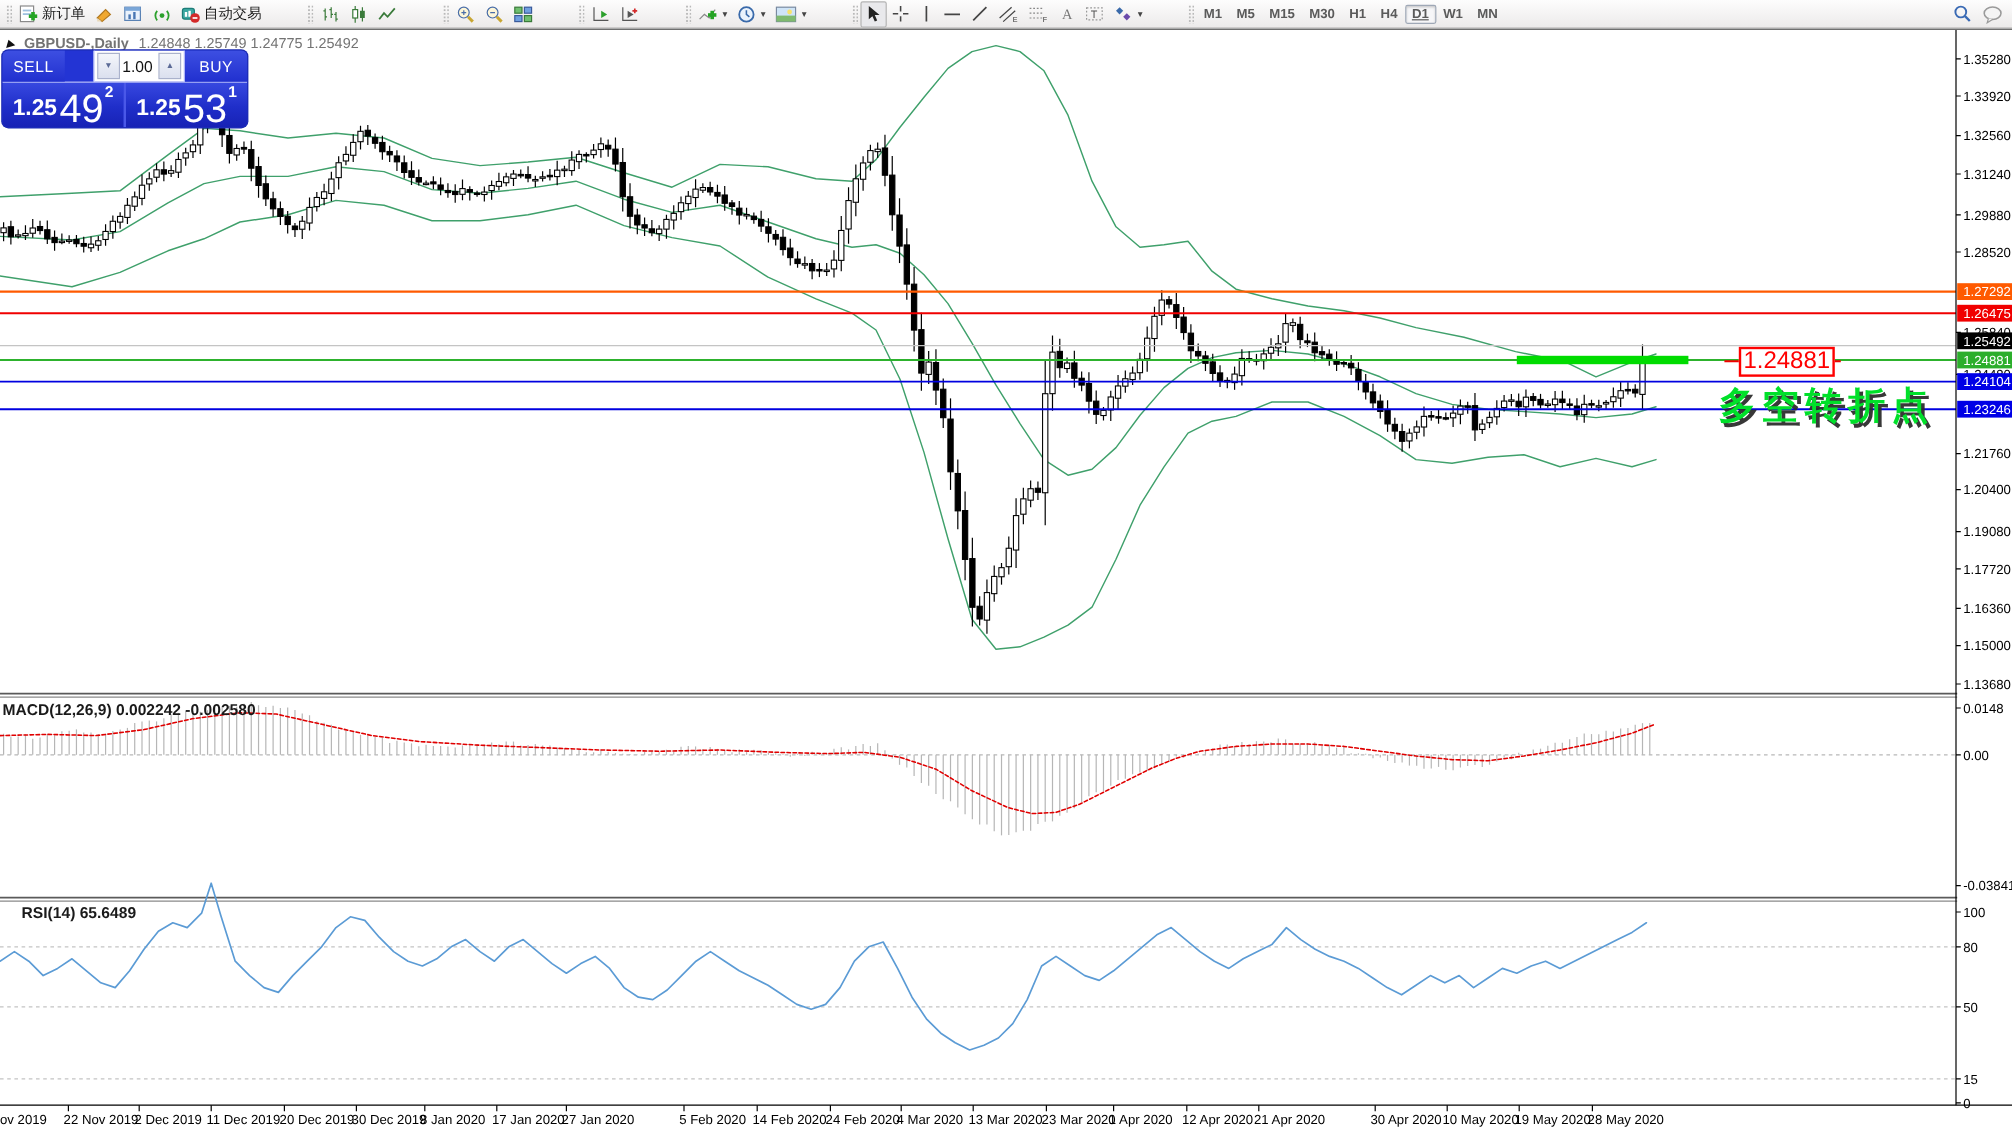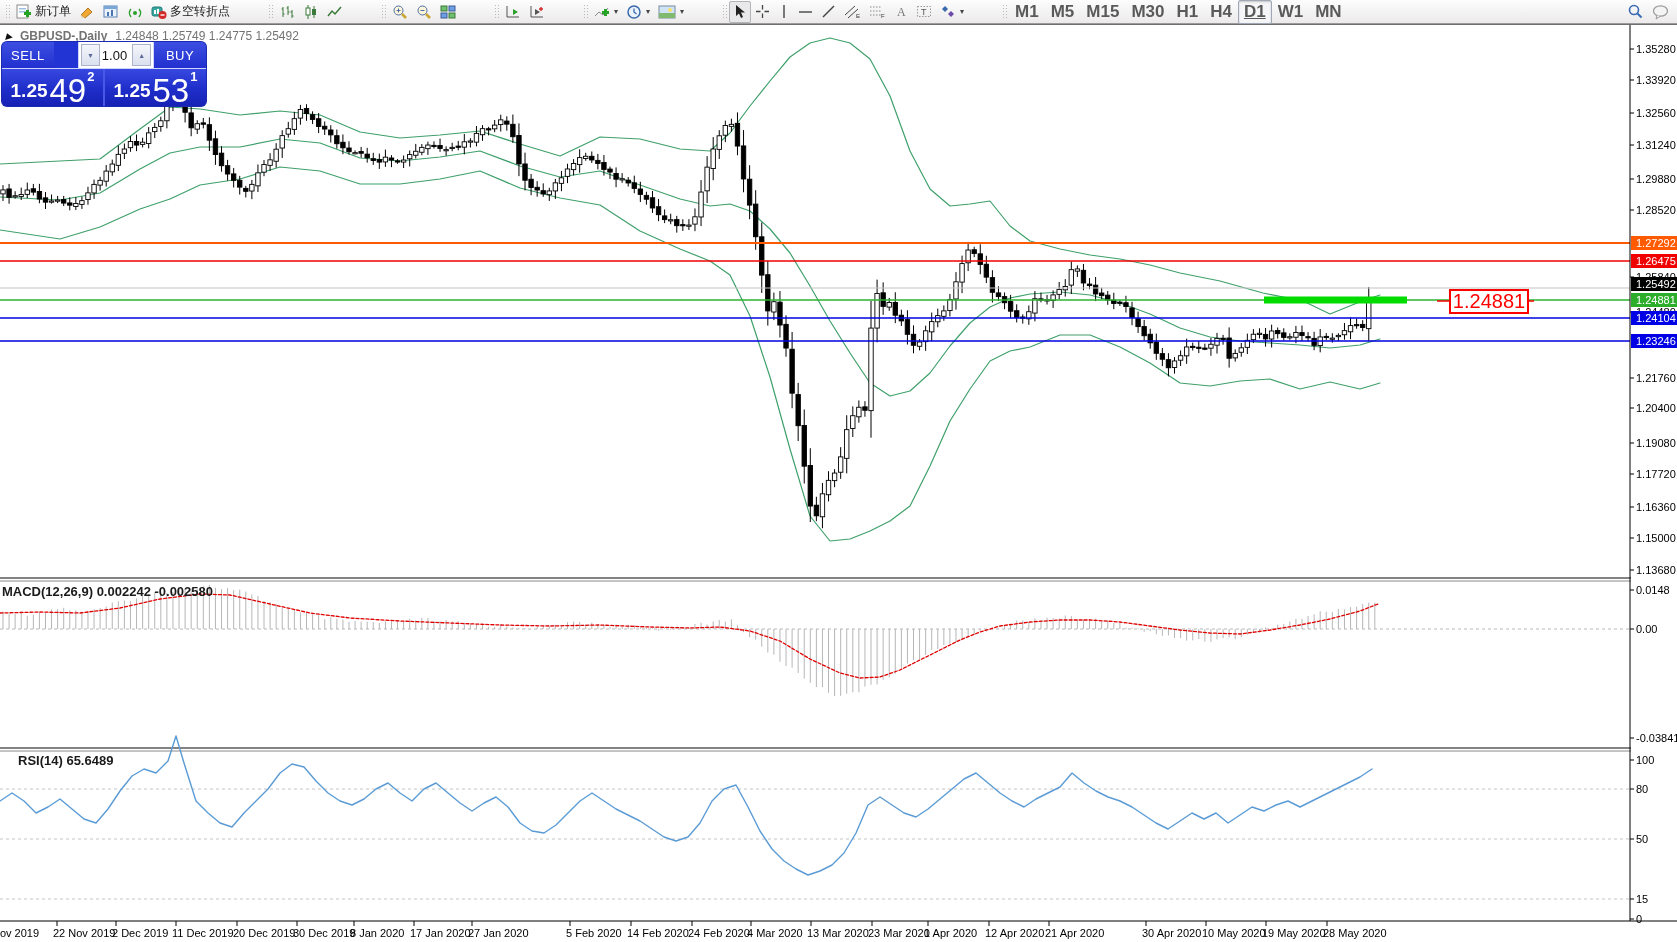--- a/index.html
+++ b/index.html
@@ -9,21 +9,21 @@
   .toolbar{position:absolute;left:0;top:0;width:1677px;height:23px;
     background:linear-gradient(#fdfdfd,#eceaea);border-bottom:1px solid #9b9b9b;
     display:flex;align-items:center;font-size:12px;color:#222;gap:26px;}
   .tgroup{display:flex;align-items:center;height:23px;padding:0 3px;}
   .grip{width:5px;height:16px;margin:0 2px;background-image:radial-gradient(#b9b9b9 35%,transparent 36%);
     background-size:3px 3px;}
   .tbtn{display:flex;align-items:center;gap:3px;padding:2px 4px;border-radius:2px;height:18px;}
   .tbtn.pressed{background:#e9e9ec;border:1px solid #b4b4b4;padding:1px 3px;}
   .tbtn svg{display:block;}
   .caret{font-size:8px;color:#444;margin-left:1px;}
-  .tflabel{font-weight:bold;font-size:17px;color:#5a5a5a;padding:2px 6px;border-radius:2px;}
+  .tflabel{font-weight:bold;font-size:11px;color:#5a5a5a;padding:2px 6px;border-radius:2px;}
   .tflabel.active{background:#f6f6f8;border:1px solid #9fa8b6;box-shadow:inset 0 1px 2px rgba(0,0,0,.2);padding:1px 5px;text-decoration:underline;}
   .toolbar .spring{flex:1;}
   .cjk{font-size:12px;color:#1a1a1a;font-family:sans-serif;}
   
   .chartwin{position:absolute;left:0;top:24px;width:1677px;height:918px;background:#fff;border-top:1px solid #6f6f6f;}
   #chart-svg{position:absolute;left:0;top:0;}
   .chart-title{position:absolute;left:4px;top:4px;font-size:12px;color:#737373;display:flex;gap:8px;align-items:center;}
   .chart-title .mark{width:0;height:0;border-left:4px solid transparent;border-right:4px solid transparent;border-bottom:6px solid #111;transform:rotate(-18deg);}
   .chart-title b{font-weight:bold;}
   
@@ -90,21 +90,21 @@
           </svg>
       </div>
       <div class="tbtn">
         <svg width="16" height="16">
             <rect x="1" y="3" width="10" height="9" rx="2" fill="#3aa6a0" stroke="#1d7d78"></rect>
             <rect x="3" y="6" width="2" height="4" fill="#fff"></rect>
             <rect x="6" y="5" width="2" height="5" fill="#fff"></rect>
             <circle cx="11.5" cy="11" r="4" fill="#d42a2a"></circle>
             <rect x="9.5" y="10.3" width="4" height="1.4" fill="#fff"></rect>
           </svg>
-        <span class="cjk">多空转折点</span>
+        <span class="cjk">自动交易</span>
       </div>
     </div>
 
     <div class="tgroup">
       <div class="grip"></div>
       <div class="tbtn">
         <svg width="16" height="16">
             <path d="M4 3v10M2.5 5h1.5M4 10h1.5 M9 2v9M7.5 4h1.5M9 8h1.5 M13 6v8M11.5 8h1.5M13 12h1.5" stroke="#3a7a3a" fill="none"></path>
           </svg>
       </div>
@@ -1118,16 +1118,17 @@
         </div>
         <div class="tp-q">
           <span class="tp-small">1.25</span>
           <span class="tp-big">53</span>
           <span class="tp-sup">1</span>
         </div>
       </div>
     </div>
 
     <div class="level-box">1.24881</div>
+    <div class="cn-note">多空转折点</div>
     <div class="ind-label" style="left:2px;top:559px;">MACD(12,26,9) 0.002242 -0.002580</div>
     <div class="ind-label" style="left:18px;top:728px;">RSI(14) 65.6489</div>
   </div>
 </div>
 
 </body></html>

